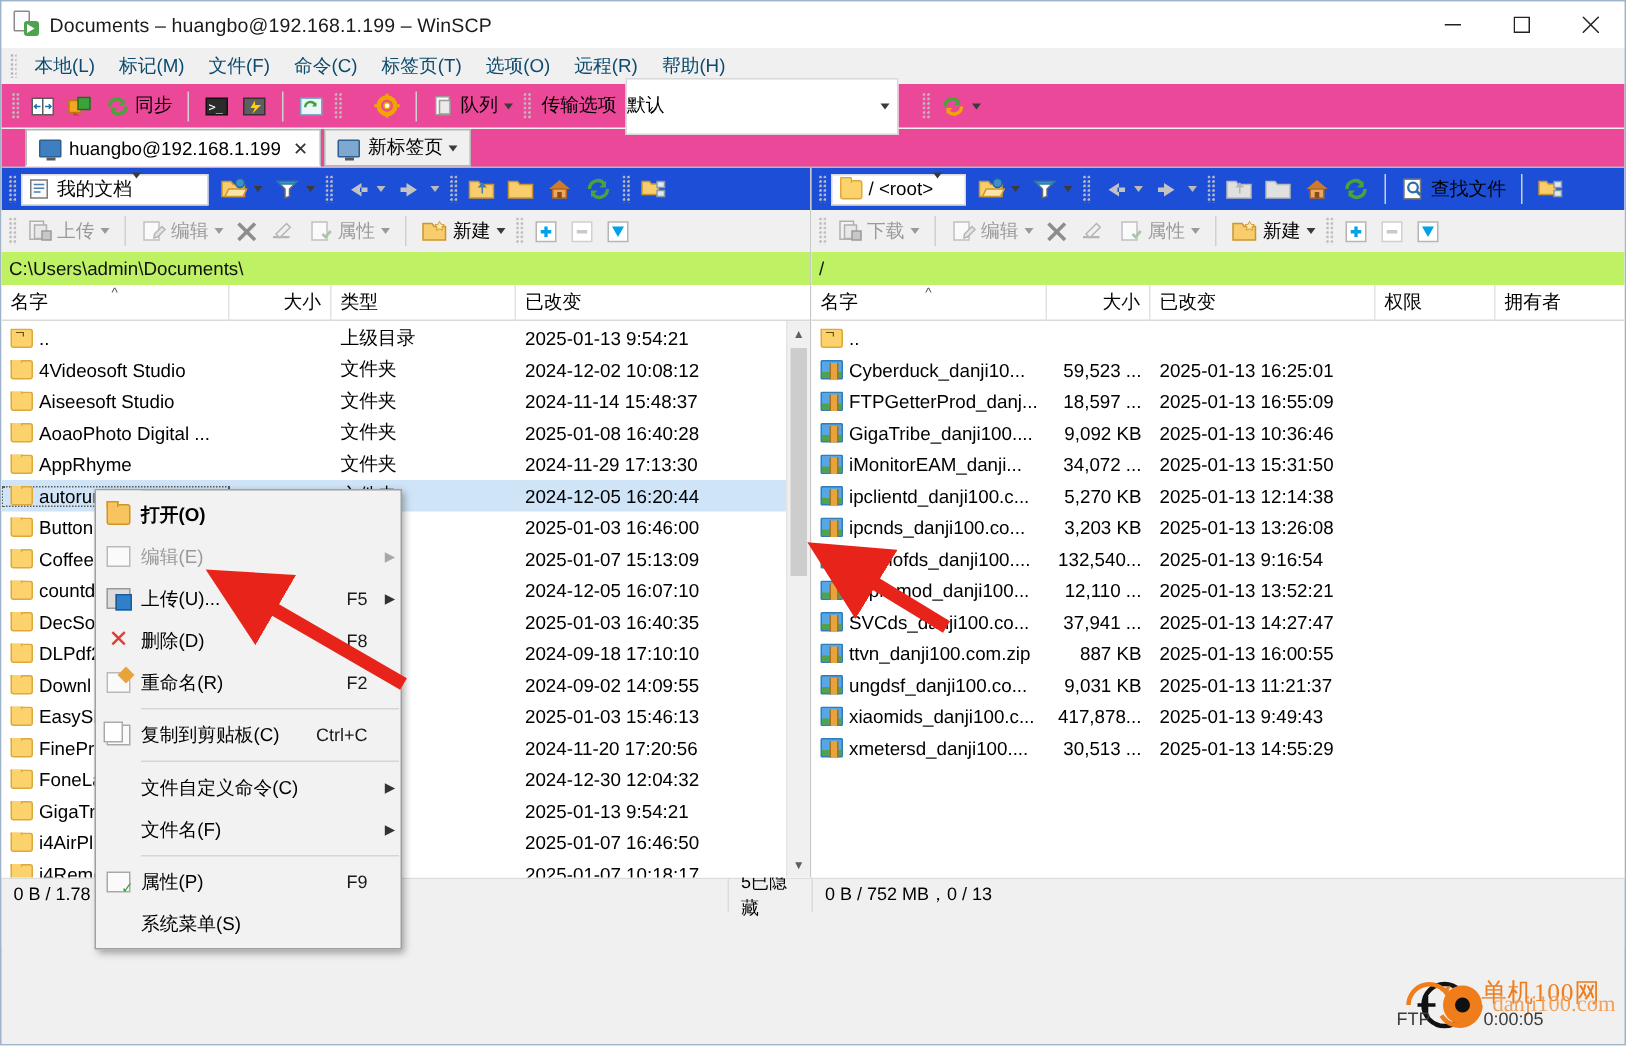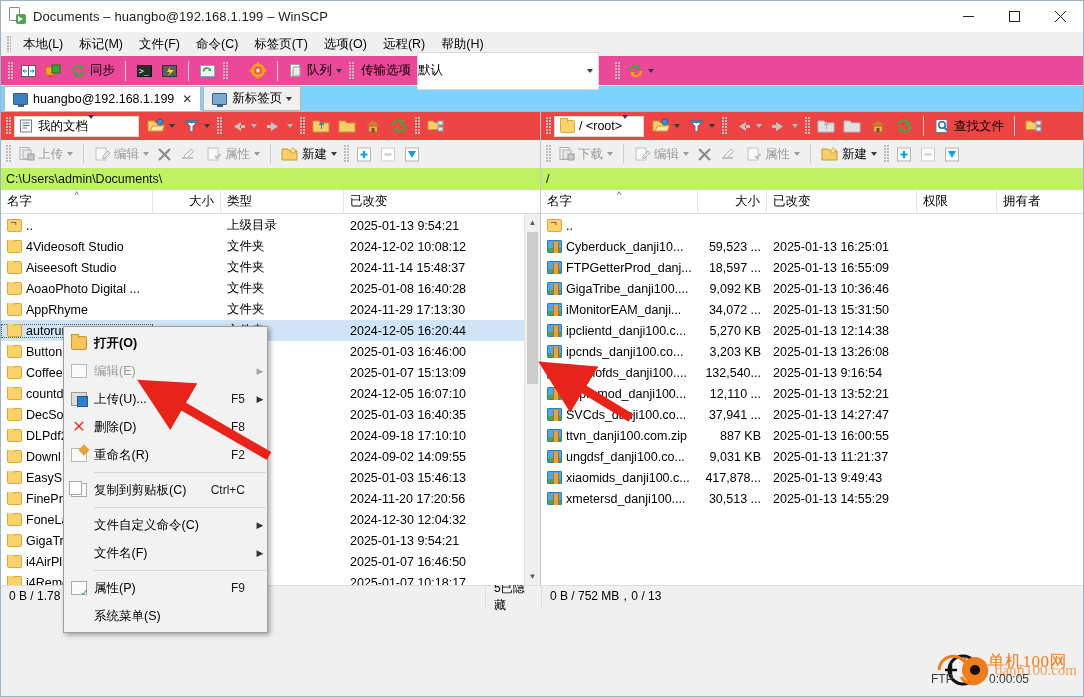--- a/index.html
+++ b/index.html
@@ -31,58 +31,58 @@
   .win-btn { width:46px; height:31px; display:flex; align-items:center; justify-content:center;
              font-size:13px; color:#222; cursor:default; }
 
   
   .menubar { height:24px; background:#f0f0f0; display:flex; align-items:center;
              padding-left:6px; }
   .grip { width:4px; height:16px; margin-right:4px;
           background-image:
             radial-gradient(circle at 1px 1px, #b5b5b5 0.8px, transparent 1px);
           background-size:3px 3px; }
-  .menubar .mi { padding:3px 8px; font-size:12.5px; color:#000000; cursor:default; }
+  .menubar .mi { padding:3px 8px; font-size:12.5px; color:#0c4a6e; cursor:default; }
 
   
   .toolbar { height:30px; background:#ec4899; display:flex; align-items:center;
              padding-left:4px; border-bottom:1px solid #f0f0f0; }
   .tb-sep { width:1px; height:20px; background:#d0d0d0; margin:0 6px; }
   .tb-grip { width:5px; height:18px; margin:0 3px;
           background-image: radial-gradient(circle at 1px 1px, #bdbdbd 0.8px, transparent 1px);
           background-size:3px 3px; }
   .tb-btn { height:24px; display:flex; align-items:center; padding:0 3px; cursor:default;
             border:1px solid transparent; border-radius:2px; }
   .tb-btn .lbl { margin-left:3px; font-size:12.5px; }
   .caret { width:0;height:0;border-left:3.5px solid transparent;border-right:3.5px solid transparent;
            border-top:4px solid #3a3a3a; margin-left:4px; }
   .combo { height:38px; width:182px; background:#fff; border:1px solid #d8d8d8;
            display:flex; align-items:center; padding-left:0; font-size:12.5px; }
   .combo .cbtn { margin-left:auto; width:16px; height:19px; display:flex; align-items:center;
                  justify-content:center; }
 
   
-  .tabstrip { height:26px; background:#7dd3fc; display:flex; align-items:flex-end;
-              padding-left:3px; border-bottom:1px solid #b6b6b6; }
+  .tabstrip { height:26px; background:#ec4899; display:flex; align-items:flex-end;
+              padding-left:16px; border-bottom:1px solid #b6b6b6; }
   .tab { height:25px; display:flex; align-items:center; padding:0 8px; font-size:12.5px;
          background:#ffffff; border:1px solid #b6b6b6; border-bottom:1px solid #fff;
          margin-right:2px; cursor:default; }
   .tab.inactive { background:#f0f0f0; border-bottom:1px solid #b6b6b6; }
   .tab .monitor { width:15px;height:12px;background:#3f7fbf;border:1px solid #2d5f92;
                   border-radius:1px; margin-right:5px; position:relative; }
   .tab .monitor:after{content:"";position:absolute;left:4px;bottom:-3px;width:6px;height:2px;background:#5a5a5a;}
   .tab .x { margin-left:8px; font-size:12px; color:#333; }
 
   
   .panels { display:flex; height:473px; background:#f0f0f0; }
   .panel { width:541px; display:flex; flex-direction:column; background:#fff; }
   .panel.left { border-right:1px solid #c8c8c8; }
   .panel.right { width:543px; }
 
-  .ptoolbar { height:28px; background:#ef4444; display:flex; align-items:center;
+  .ptoolbar { height:28px; background:#1d4ed8; display:flex; align-items:center;
               padding-left:2px; }
   .ptoolbar2 { height:28px; background:#f0f0f0; display:flex; align-items:center;
                padding-left:2px; }
   .pathcombo { height:21px; background:#fff; border:1px solid #d8d8d8; display:flex;
                align-items:center; padding:0 2px 0 4px; font-size:12.5px; }
   .pathbar { height:22px; background:#bef264; color:#111; display:flex; align-items:center;
              padding-left:5px; font-size:12.5px; }
 
   .colhead { height:24px; background:#fff; display:flex; align-items:center;
              border-bottom:1px solid #d9d9d9; font-size:12.5px; position:relative; }

